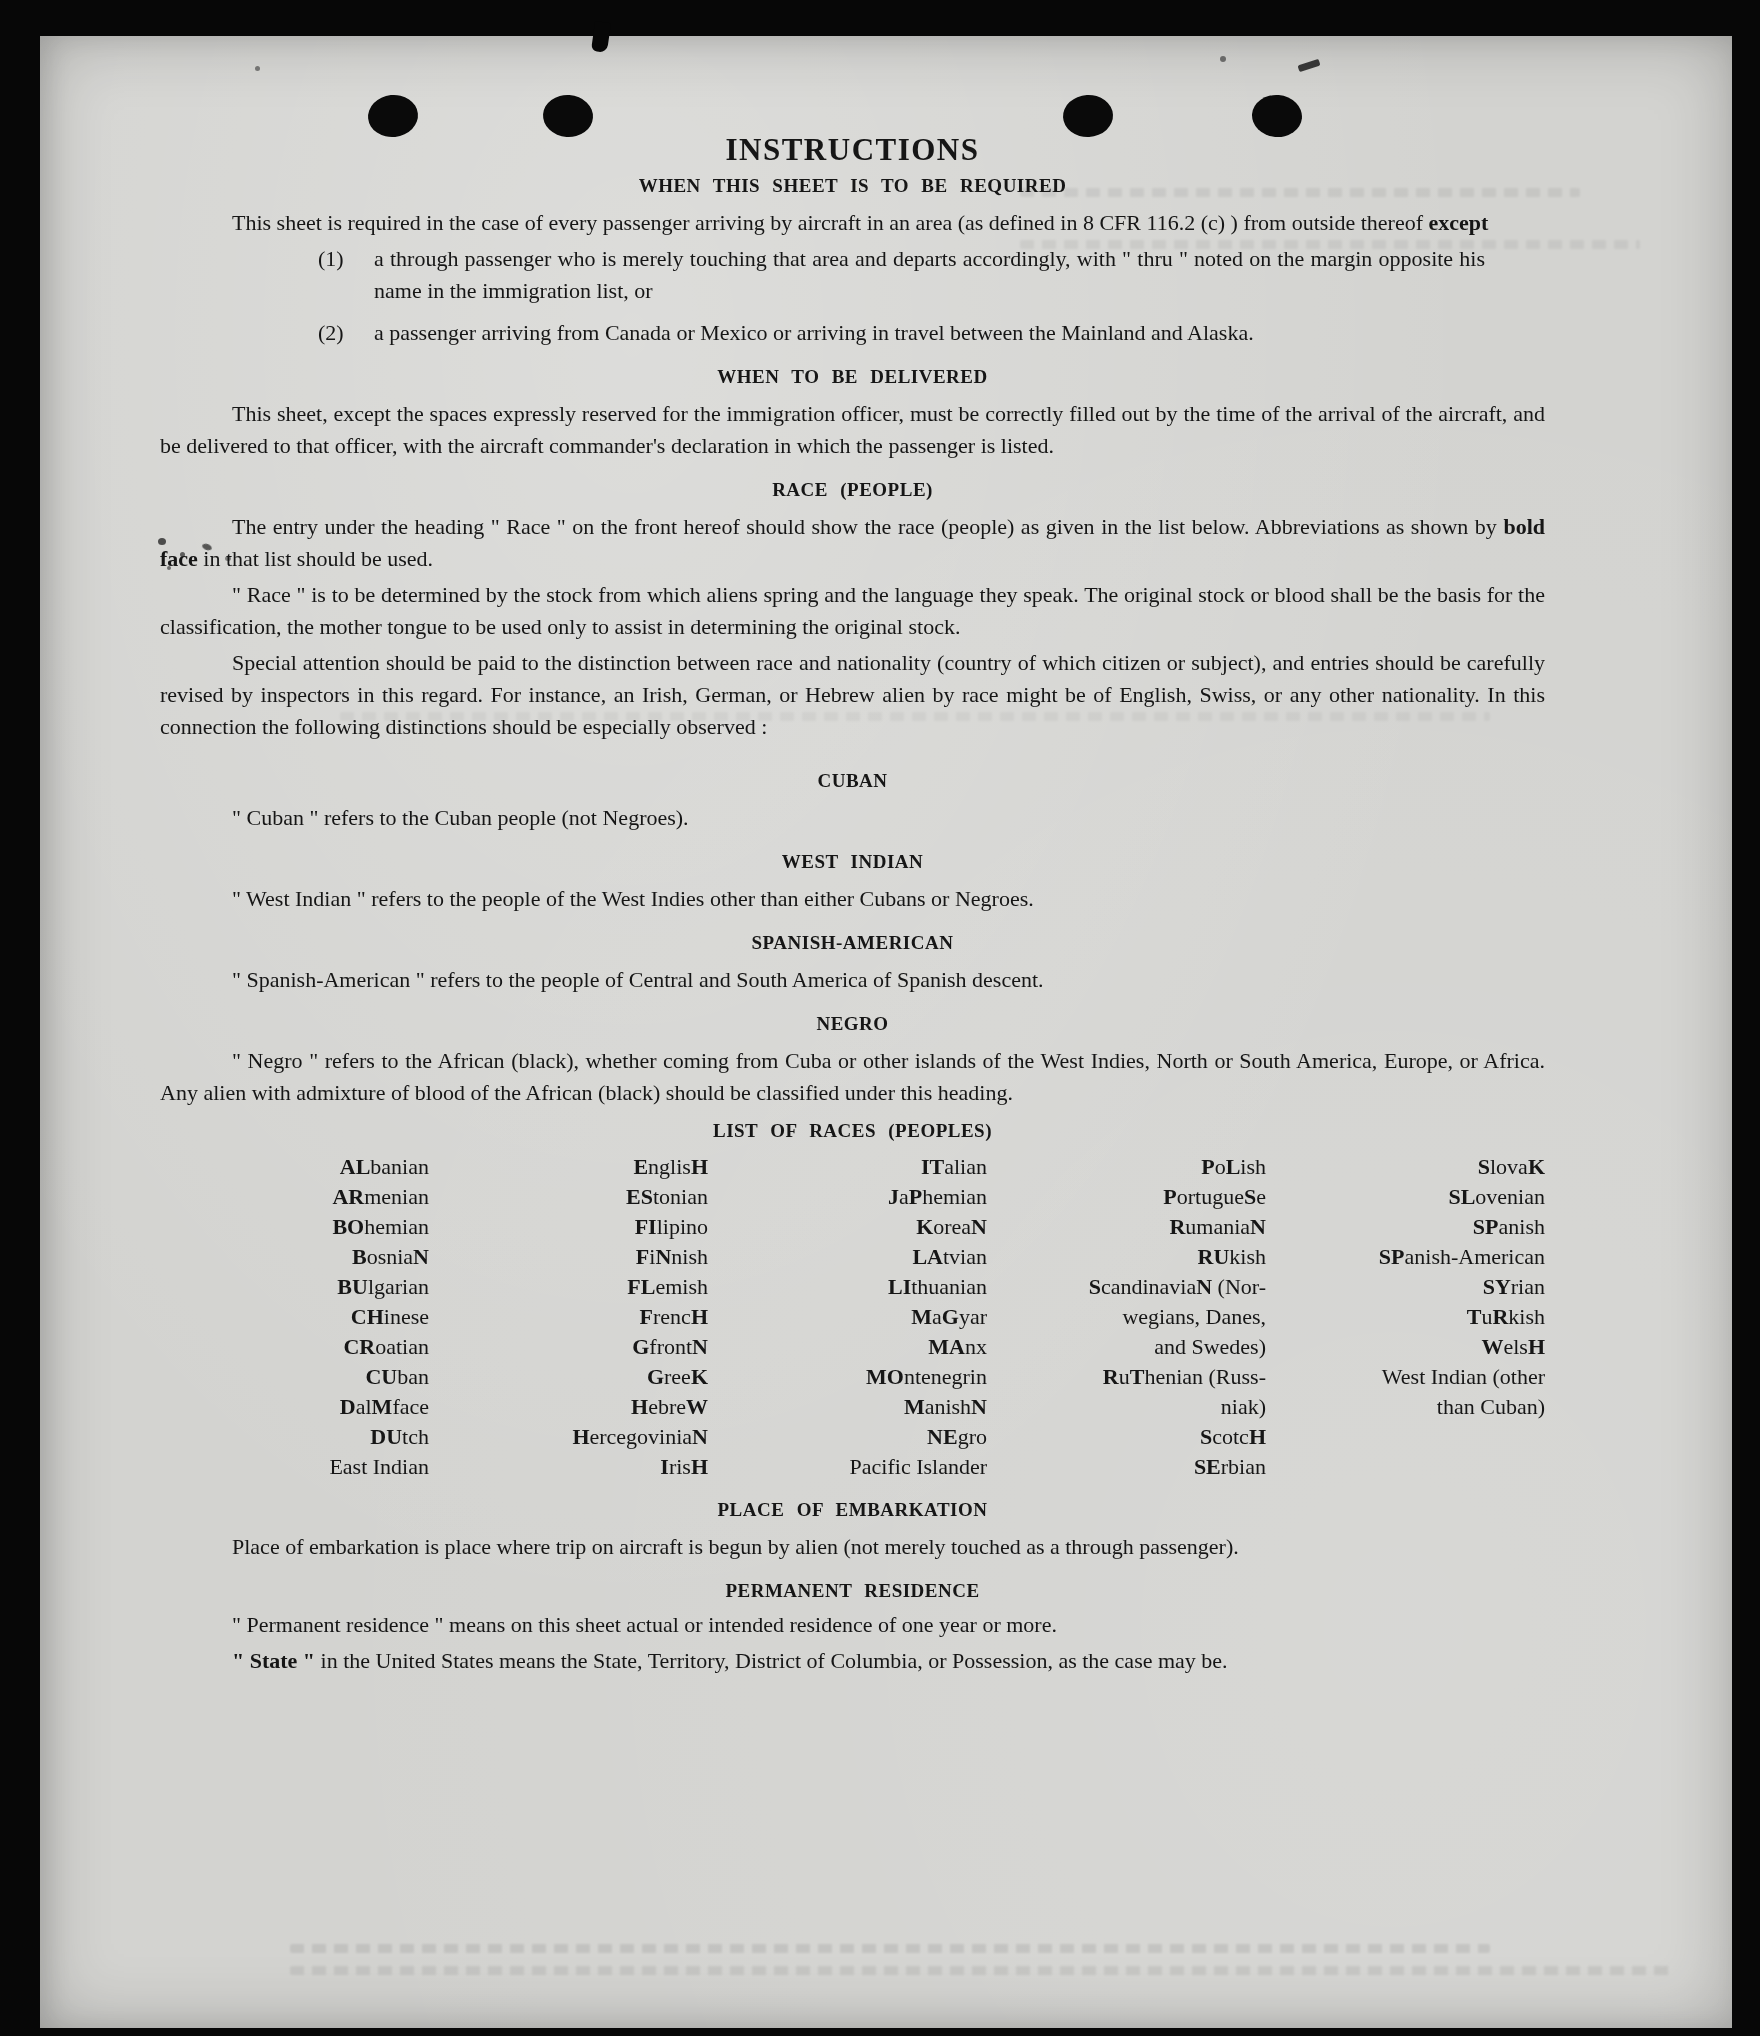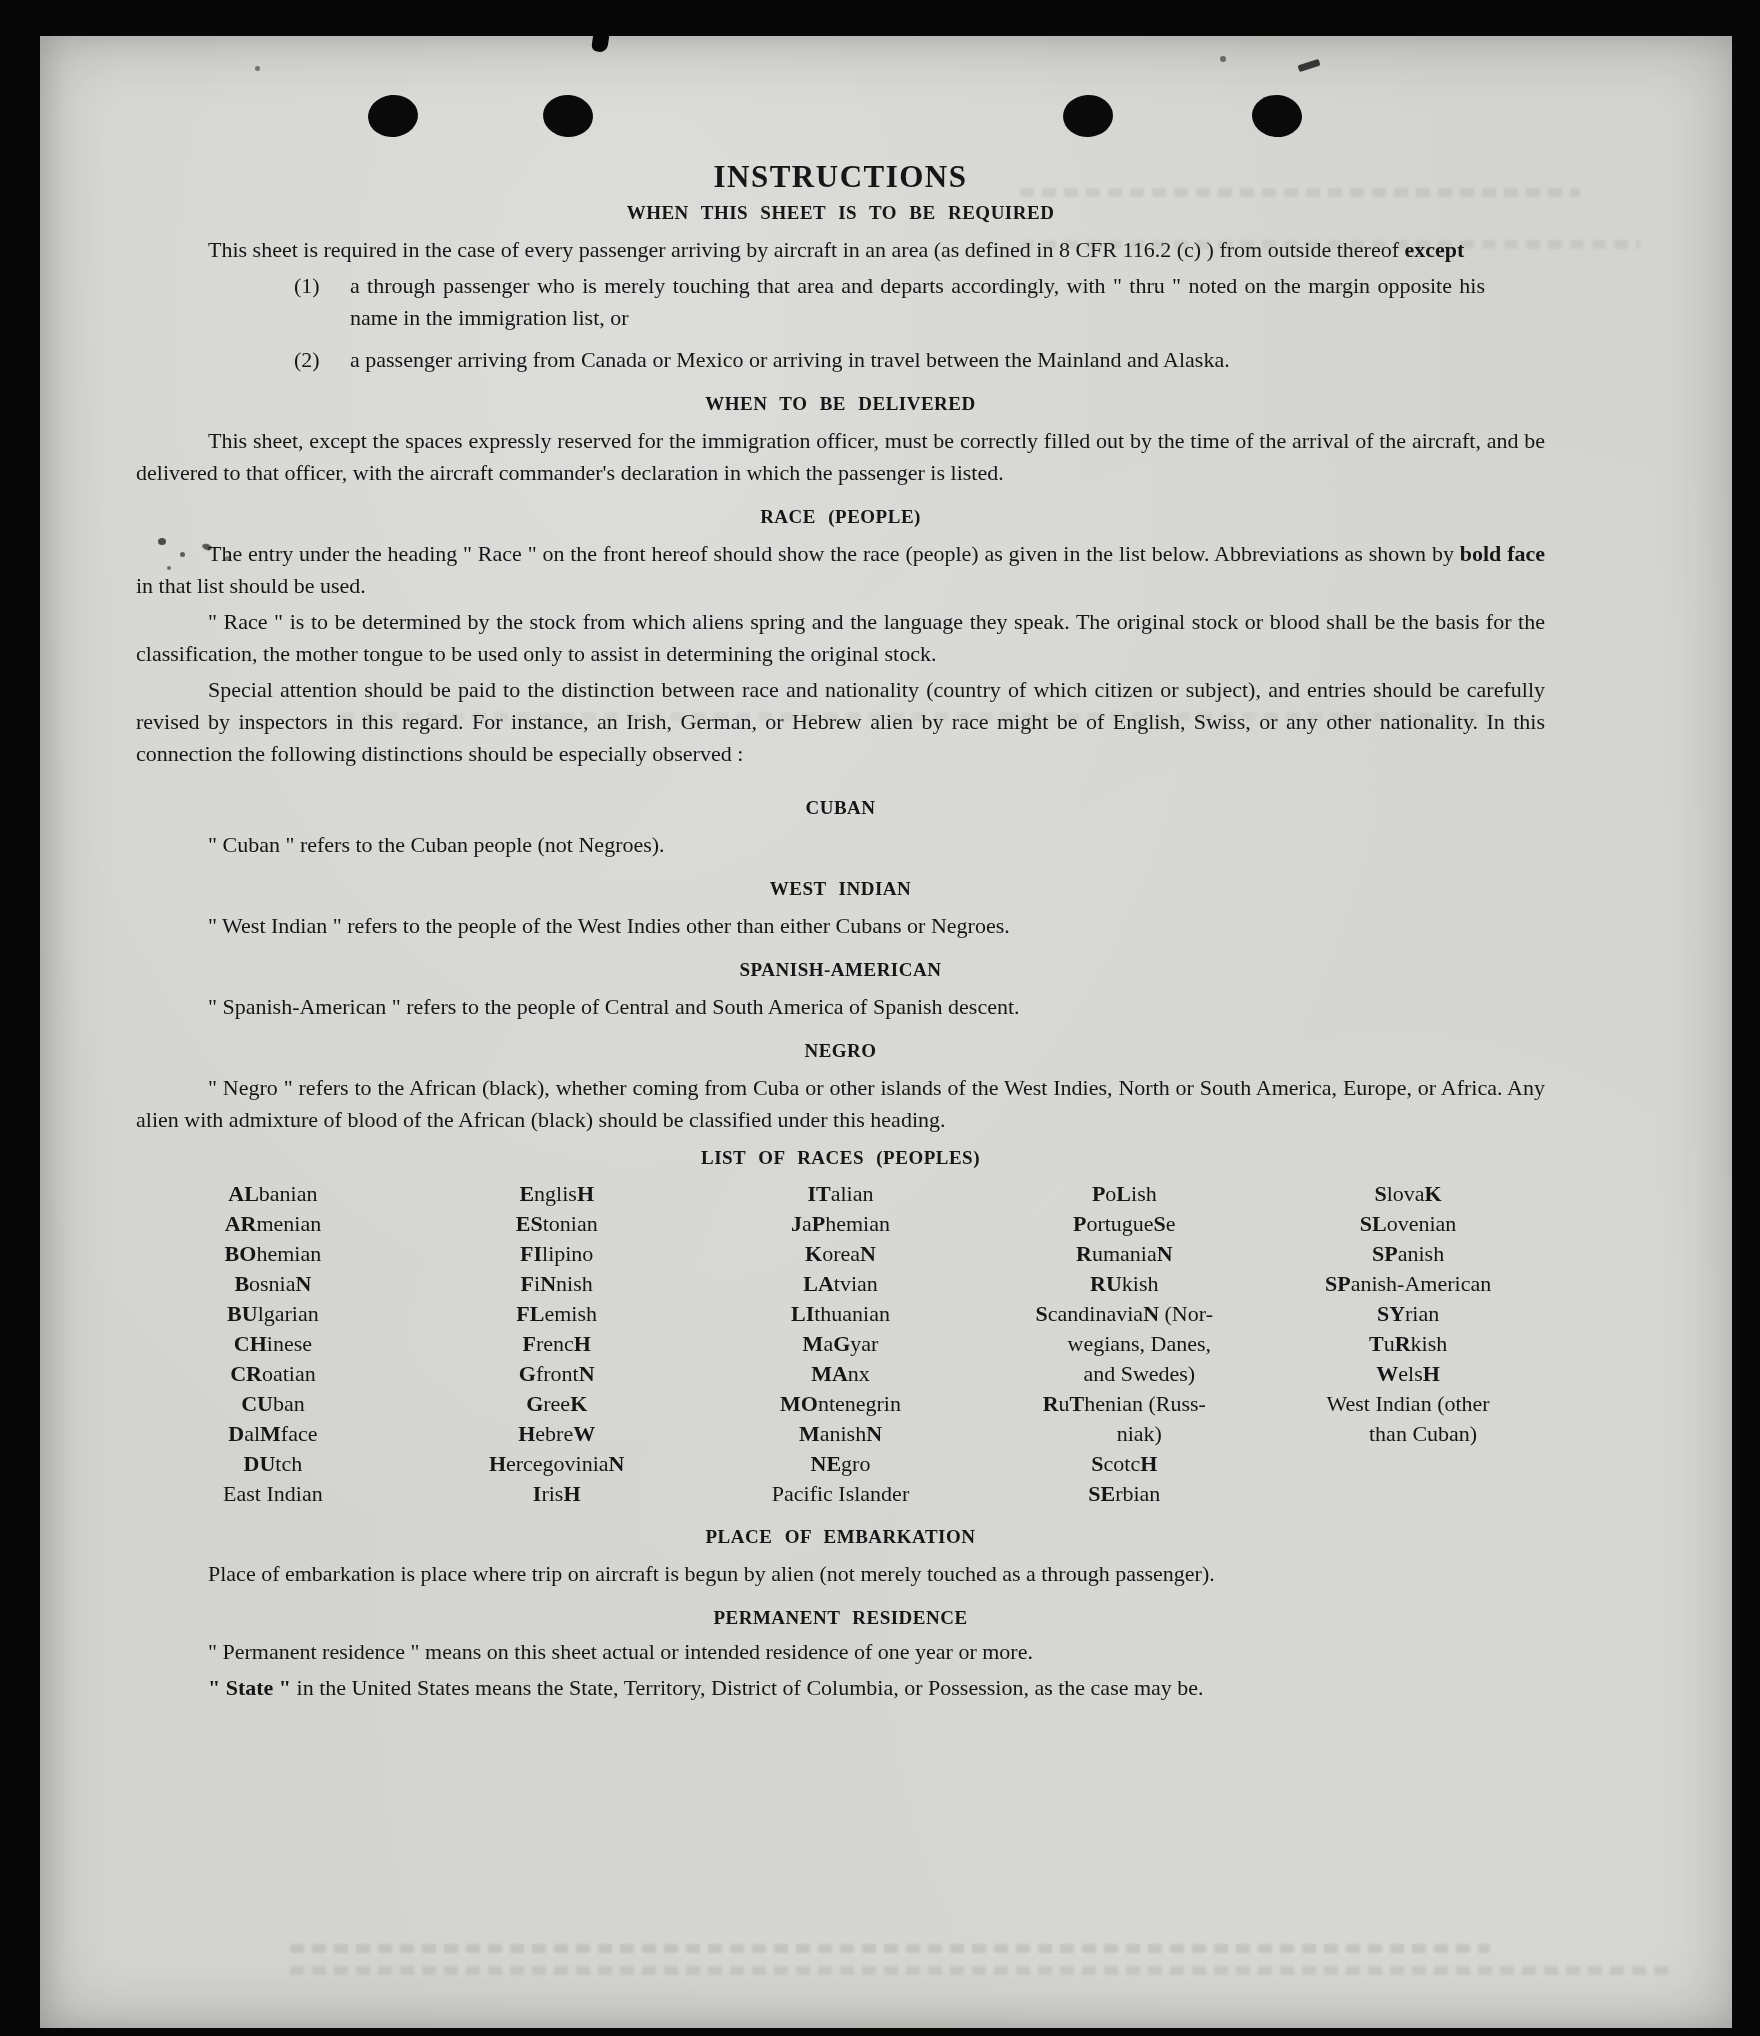--- a/index.html
+++ b/index.html
@@ -47,43 +47,42 @@
     height:9px;border-radius:2px;pointer-events:none;
   }
   .ghost-1{left:250px;top:1908px;width:1200px;}
   .ghost-2{left:250px;top:1930px;width:1380px;opacity:0.10;}
   .ghost-3{left:980px;top:152px;width:560px;opacity:0.09;}
   .ghost-4{left:980px;top:204px;width:620px;opacity:0.08;}
   .ghost-5{left:300px;top:676px;width:1150px;opacity:0.06;}
 
   .content{
     position:relative;
-    padding:96px 187px 0 96px;
+    padding:96px 187px 0 120px;
     font-size:22px;line-height:32px;
     text-align:justify;
-    margin-top:27px;
   }
   .doc-title{
     font-size:31px;line-height:36px;font-weight:bold;text-align:center;
     letter-spacing:1.5px;word-spacing:4px;margin:0 0 6px 0;
   }
   .sec-h{
     font-size:19px;line-height:24px;font-weight:bold;text-align:center;
     letter-spacing:0.5px;word-spacing:7px;margin:16px 0 9px 0;
   }
   .para{margin:0 0 4px 0;text-indent:72px;}
   .para b{font-weight:bold;}
   .list-row{
     display:flex;gap:16px;margin:4px 60px 10px 158px;text-align:justify;
   }
   .list-num{flex:0 0 40px;}
   .list-text{flex:1;}
   .races-grid{
     display:grid;grid-template-columns:repeat(5,1fr);column-gap:10px;
-    margin:4px 0 6px 0;line-height:30px;text-align:center;
+    margin:4px 0 6px 0;line-height:30px;text-align:right;
   }
   .race-item{
     white-space:pre-line;
     padding-left:30px;text-indent:-30px;
   }
   .race-item b{font-weight:bold;}
 </style>
 </head>
 <body>
 

